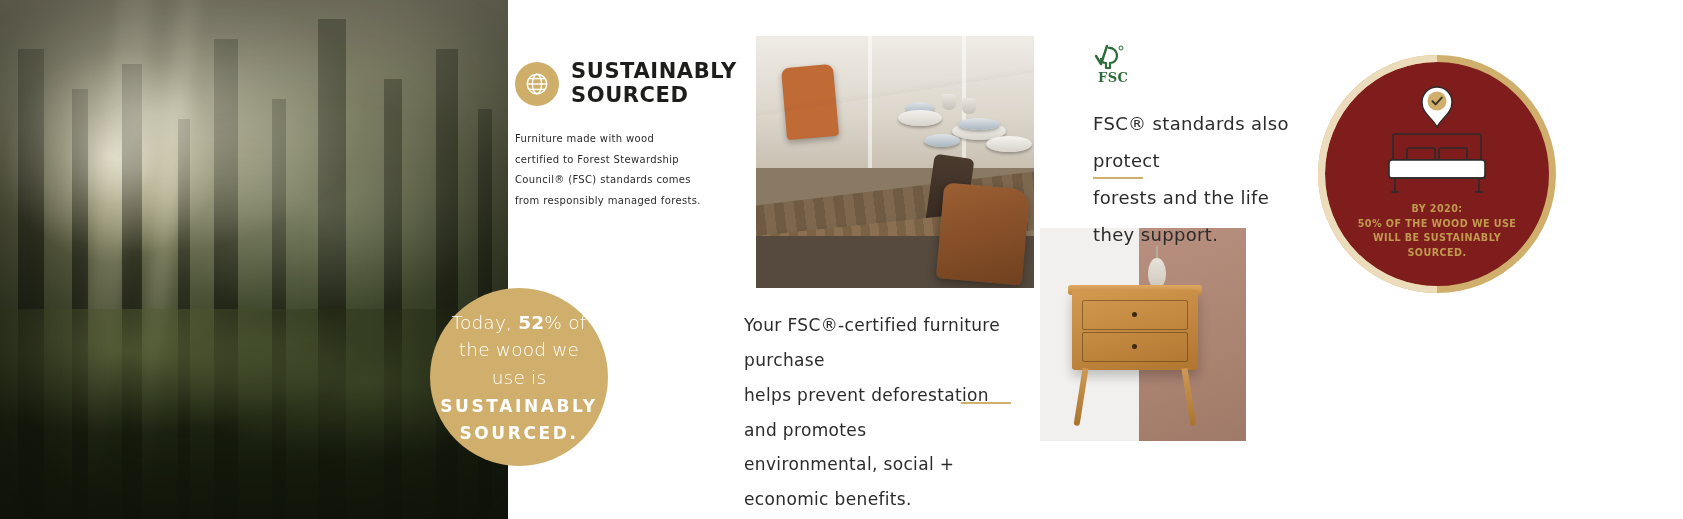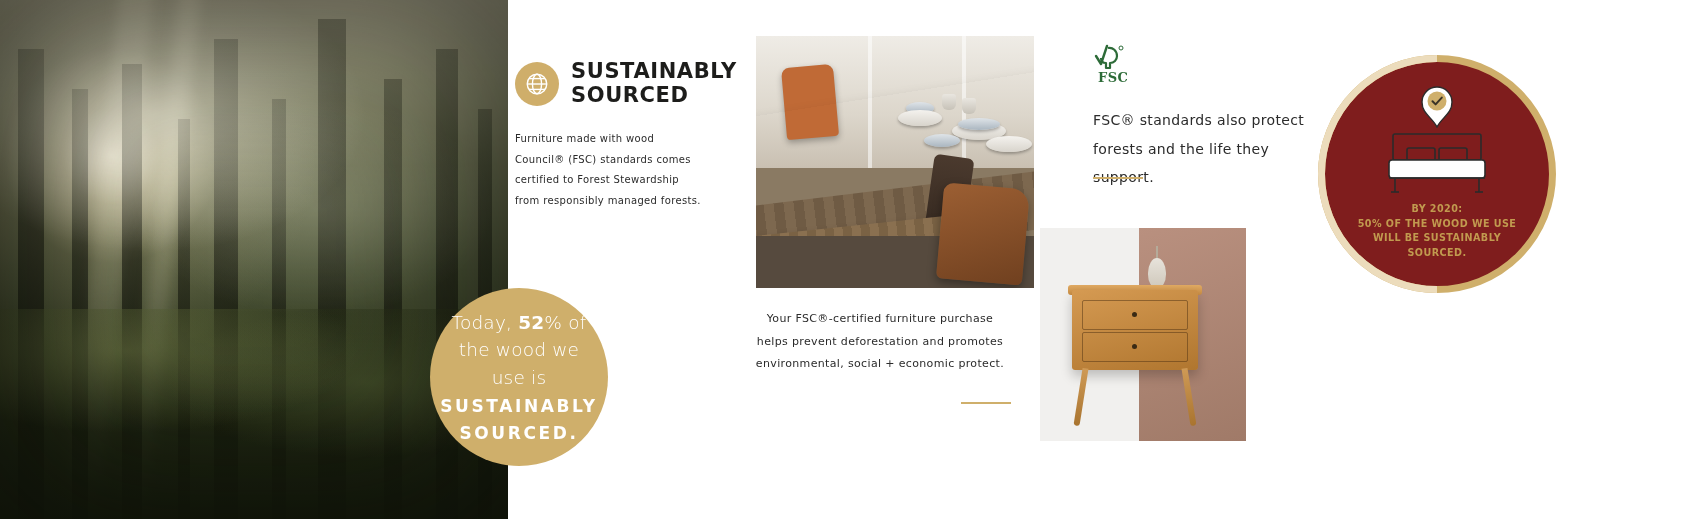--- a/index.html
+++ b/index.html
@@ -133,28 +133,28 @@
   .napkin{
     position:absolute;left:172px;top:120px;width:40px;height:96px;
     background:linear-gradient(#4b3a2e,#2f241c);
     border-radius:6px;transform:rotate(8deg);
   }
 
   
   .fsc-block{position:absolute;left:1093px;top:42px;width:220px;}
   .fsc-logo{width:34px;height:44px;}
   .fsc-copy{
-    margin-top:16px;font-size:14px;line-height:2.05;letter-spacing:0.35px;
+    margin-top:16px;font-size:18px;line-height:2.05;letter-spacing:0.35px;
     color:#2b2b2b;font-family:"DejaVu Sans", sans-serif;
   }
 
   
   .center-copy{
-    position:absolute;left:744px;top:308px;width:272px;text-align:center;
-    font-size:11px;line-height:2.05;letter-spacing:0.35px;
+    position:absolute;left:744px;top:308px;width:272px;text-align:left;
+    font-size:17px;line-height:2.05;letter-spacing:0.35px;
     color:#2b2b2b;font-family:"DejaVu Sans", sans-serif;
   }
   .center-rule{position:absolute;left:961px;top:402px;width:50px;height:2px;background:#cfaf6b;}
   .fsc-rule{position:absolute;left:1093px;top:177px;width:50px;height:2px;background:#cfaf6b;}
 
   
   .nightstand{
     position:absolute;left:1040px;top:228px;width:206px;height:213px;
     overflow:hidden;background:#efeeec;
   }
@@ -238,22 +238,22 @@
           <path d="M4.6 17 h14.8"></path>
         </svg>
       </span>
       <div class="heading">
         <div>SUSTAINABLY</div>
         <div>SOURCED</div>
       </div>
     </div>
     <div class="body-copy">
       <div>Furniture made with wood</div>
+      <div>certified to Forest Stewardship</div>
       <div>Council® (FSC) standards comes</div>
-      <div>certified to Forest Stewardship</div>
       <div>from responsibly managed forests.</div>
     </div>
   </div>
 
   <div class="stat-circle">
     <div class="stat-inner">
       <div class="stat-l1"><span>Today, </span><b>52</b><span>%</span><span> of</span></div>
       <div class="stat-l2">the wood we use is</div>
       <div class="stat-l3">SUSTAINABLY</div>
       <div class="stat-l3">SOURCED.</div>
@@ -278,21 +278,21 @@
     <div class="napkin"></div>
     <div class="bench"></div>
     <div class="benchleg"></div>
     <div class="floorr"></div>
     <div class="chair-lt"></div>
   </div>
 
   <div class="center-copy">
     <div>Your FSC®-certified furniture purchase</div>
     <div>helps prevent deforestation and promotes</div>
-    <div>environmental, social + economic protect.</div>
+    <div>environmental, social + economic benefits.</div>
   </div>
   <div class="center-rule"></div>
 
   <div class="nightstand">
     <div class="ns-bgleft"></div>
     <div class="ns-bgright"></div>
     <div class="ns-stem"></div>
     <div class="ns-vase"></div>
     <div class="ns-top"></div>
     <div class="ns-body"></div>

